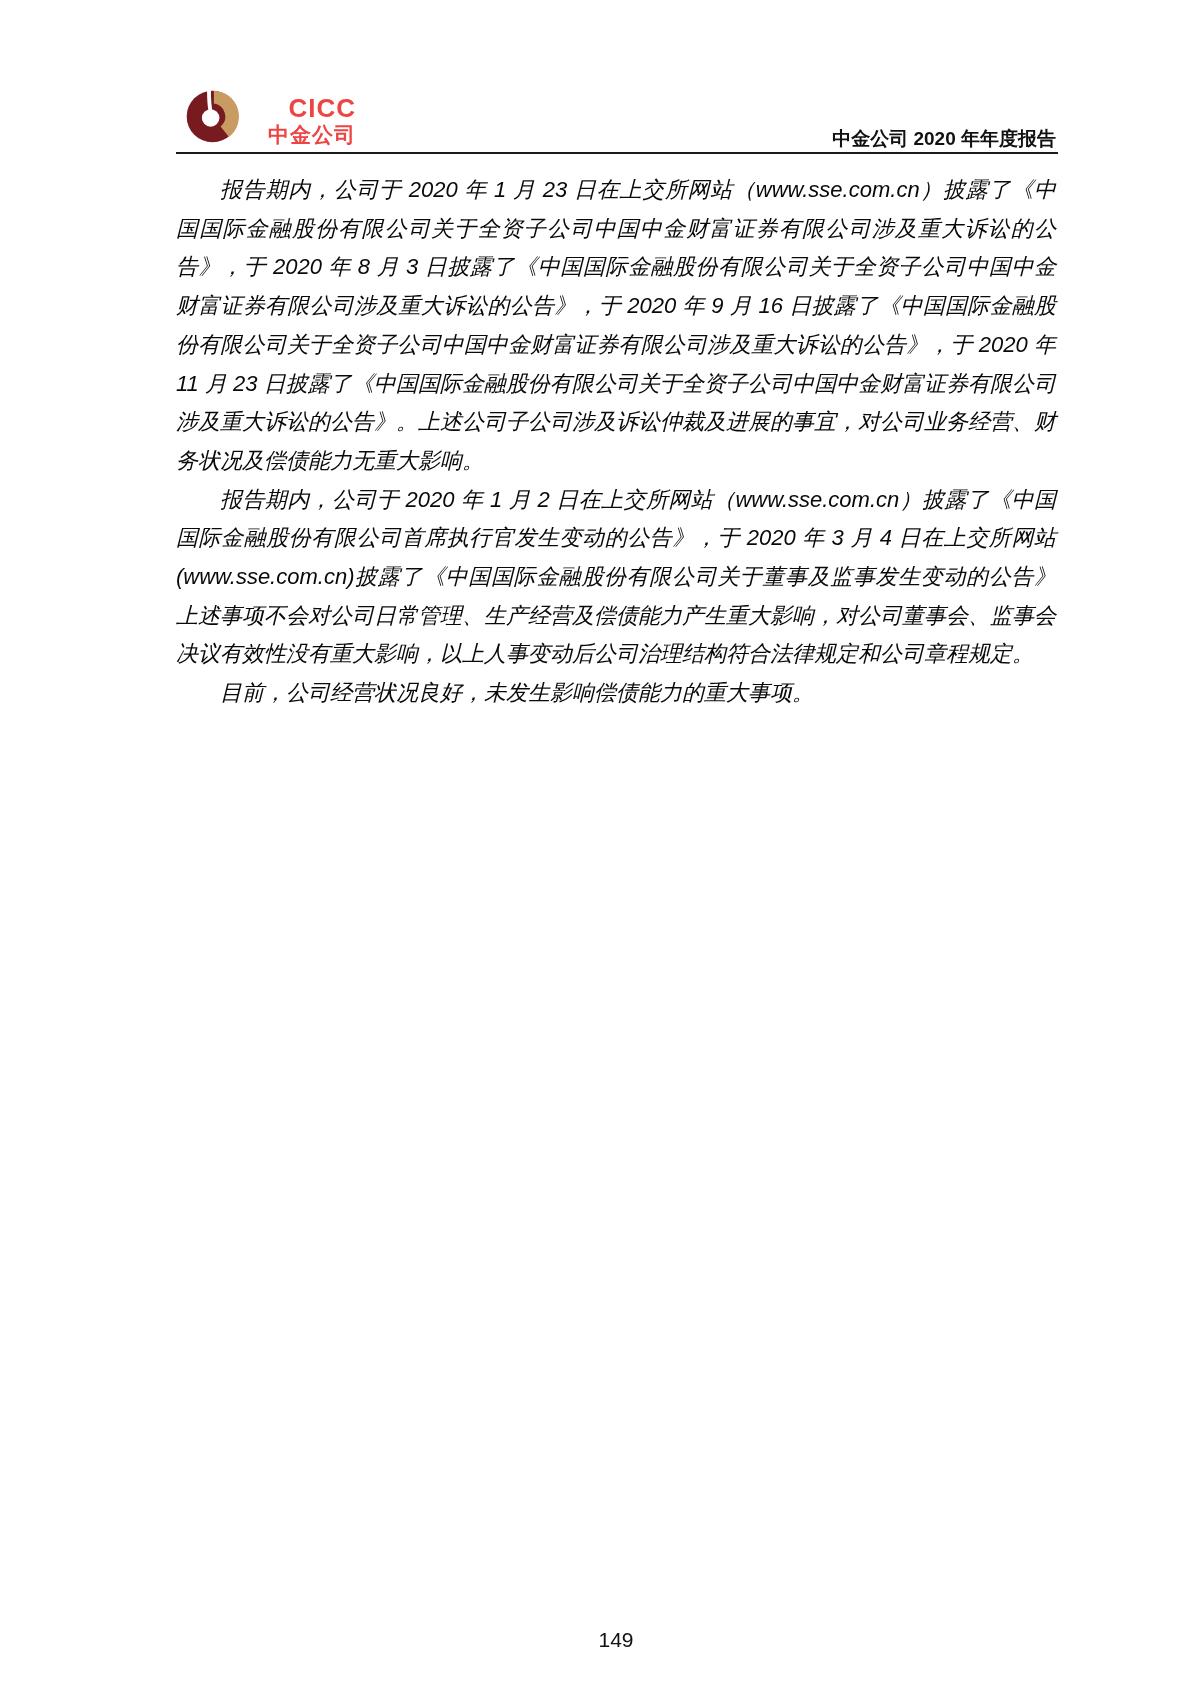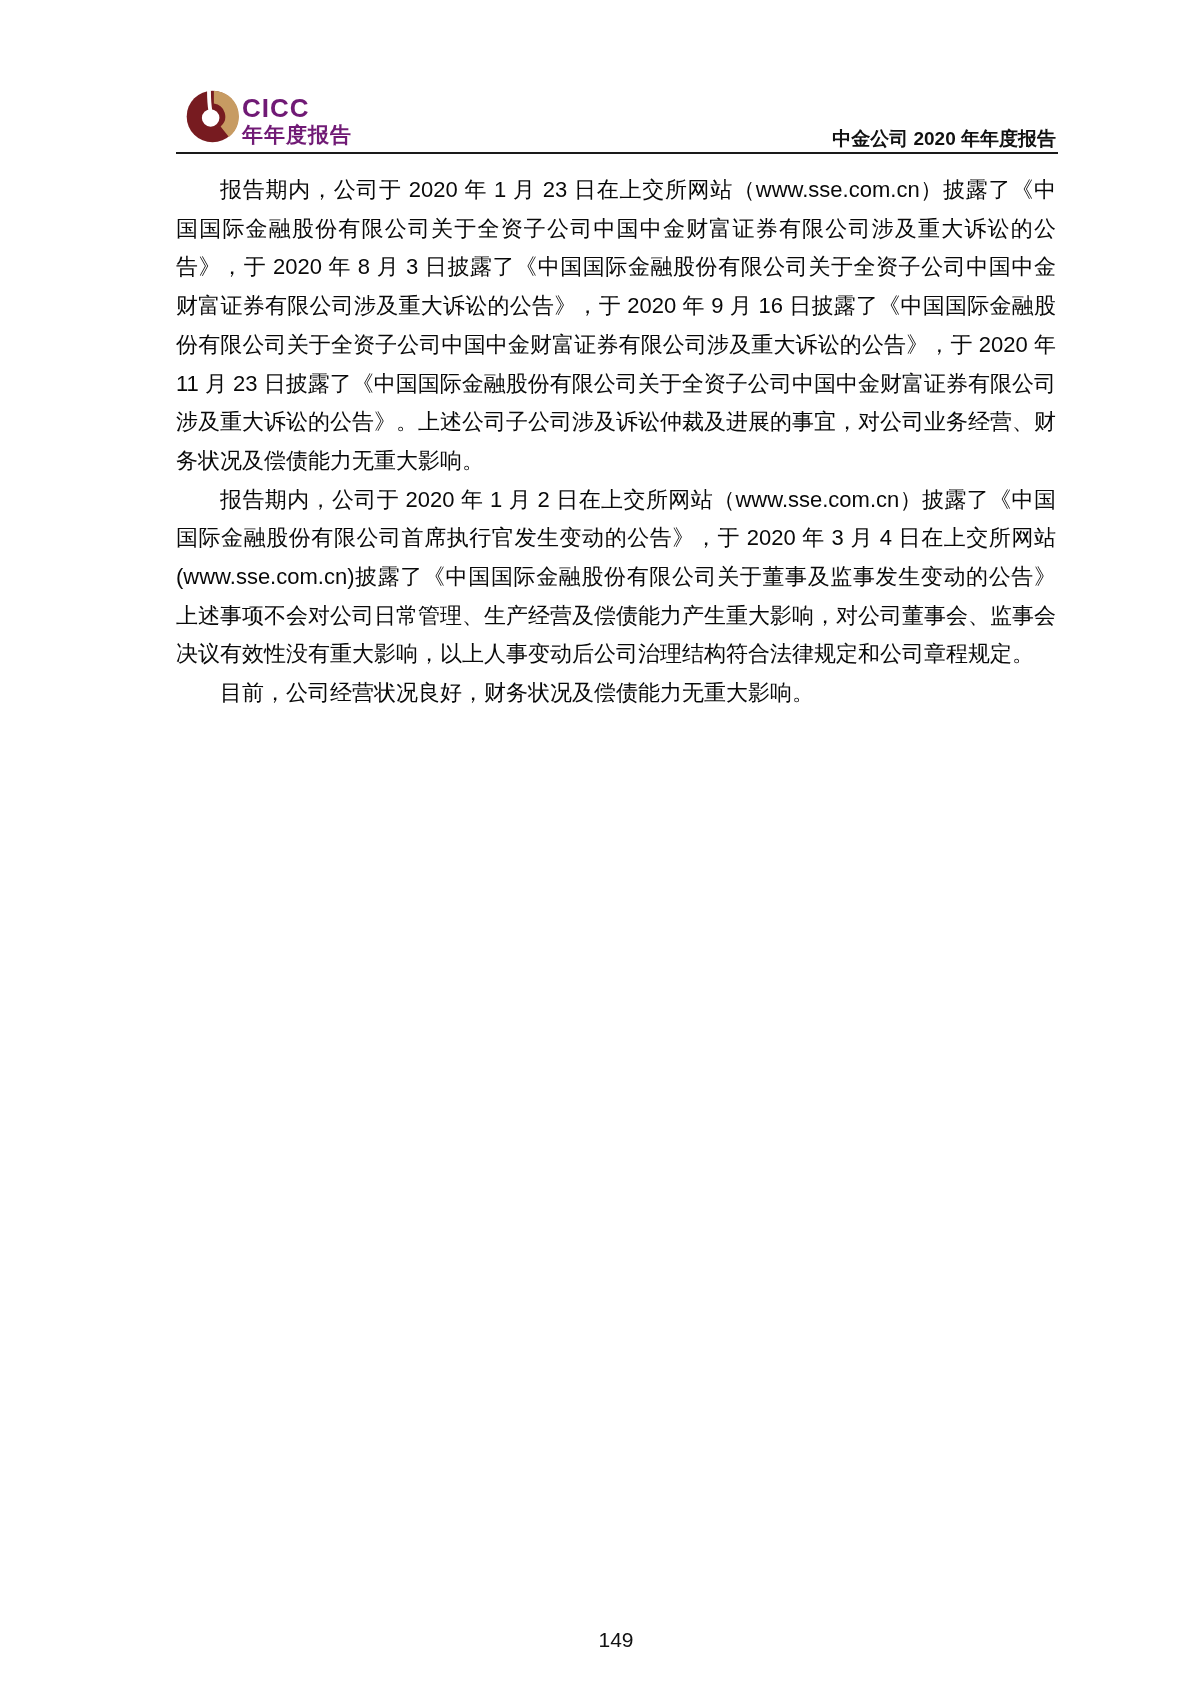--- a/index.html
+++ b/index.html
@@ -24,25 +24,26 @@
     top: 87px;
     display: flex;
     align-items: flex-start;
   }
   .logo-mark {
     width: 59px;
     height: 59px;
     flex: 0 0 auto;
   }
   .logo-text {
-    margin-left: 0;
+    margin-left: 26px;
     margin-top: 8px;
     font-family: "Liberation Sans", "DejaVu Sans", sans-serif;
-    color: #701a75;
+    color: #ef4444;
     line-height: 1;
+    text-align: right;
   }
   .logo-en {
     font-size: 26px;
     font-weight: 700;
     letter-spacing: 1px;
   }
   .logo-zh {
     font-size: 21px;
     font-weight: 700;
     margin-top: 3px;
@@ -77,20 +78,21 @@
     line-height: 38.7px;
     color: #090909;
     
     font-family: "Liberation Sans", "Liberation Serif", serif;
   }
   .content p {
     margin: 0;
     padding: 0;
     text-align: justify;
     text-indent: 44px;
+    font-style: italic;
   }
 
   
   .page-number {
     position: absolute;
     left: 176px;
     top: 1628px;
     width: 880px;
     text-align: center;
     font-size: 21px;
@@ -105,28 +107,28 @@
 
   <div class="header-logo">
     <svg class="logo-mark" viewBox="0 0 64 64" aria-hidden="true">
       <circle cx="32" cy="32" r="28" fill="#771b20"></circle>
       <path d="M33.5 4.05 A28 28 0 0 1 49.8 54.2 L40.8 42.8 A14.2 14.2 0 0 0 33.5 17.9 Z" fill="#c79b62"></path>
       <circle cx="30" cy="33.5" r="9.5" fill="#ffffff"></circle>
       <path d="M28.2 4.4 C28.2 13 28.5 19.5 29.8 26.5" stroke="#ffffff" stroke-width="4.2" fill="none"></path>
     </svg>
     <div class="logo-text">
       <div class="logo-en">CICC</div>
-      <div class="logo-zh">年年度报告</div>
+      <div class="logo-zh">中金公司</div>
     </div>
   </div>
 
   <div class="header-title">中金公司 2020 年年度报告</div>
   <div class="header-rule"></div>
 
   <div class="content">
     <p>报告期内，公司于 2020 年 1 月 23 日在上交所网站（www.sse.com.cn）披露了《中国国际金融股份有限公司关于全资子公司中国中金财富证券有限公司涉及重大诉讼的公告》，于 2020 年 8 月 3 日披露了《中国国际金融股份有限公司关于全资子公司中国中金财富证券有限公司涉及重大诉讼的公告》，于 2020 年 9 月 16 日披露了《中国国际金融股份有限公司关于全资子公司中国中金财富证券有限公司涉及重大诉讼的公告》，于 2020 年 11 月 23 日披露了《中国国际金融股份有限公司关于全资子公司中国中金财富证券有限公司涉及重大诉讼的公告》。上述公司子公司涉及诉讼仲裁及进展的事宜，对公司业务经营、财务状况及偿债能力无重大影响。</p>
     <p>报告期内，公司于 2020 年 1 月 2 日在上交所网站（www.sse.com.cn）披露了《中国国际金融股份有限公司首席执行官发生变动的公告》，于 2020 年 3 月 4 日在上交所网站(www.sse.com.cn)披露了《中国国际金融股份有限公司关于董事及监事发生变动的公告》上述事项不会对公司日常管理、生产经营及偿债能力产生重大影响，对公司董事会、监事会决议有效性没有重大影响，以上人事变动后公司治理结构符合法律规定和公司章程规定。</p>
-    <p>目前，公司经营状况良好，财务状况及偿债能力无重大影响。</p>
+    <p>目前，公司经营状况良好，未发生影响偿债能力的重大事项。</p>
   </div>
 
   <div class="page-number">149</div>
 
 </div>
 
 </body></html>

